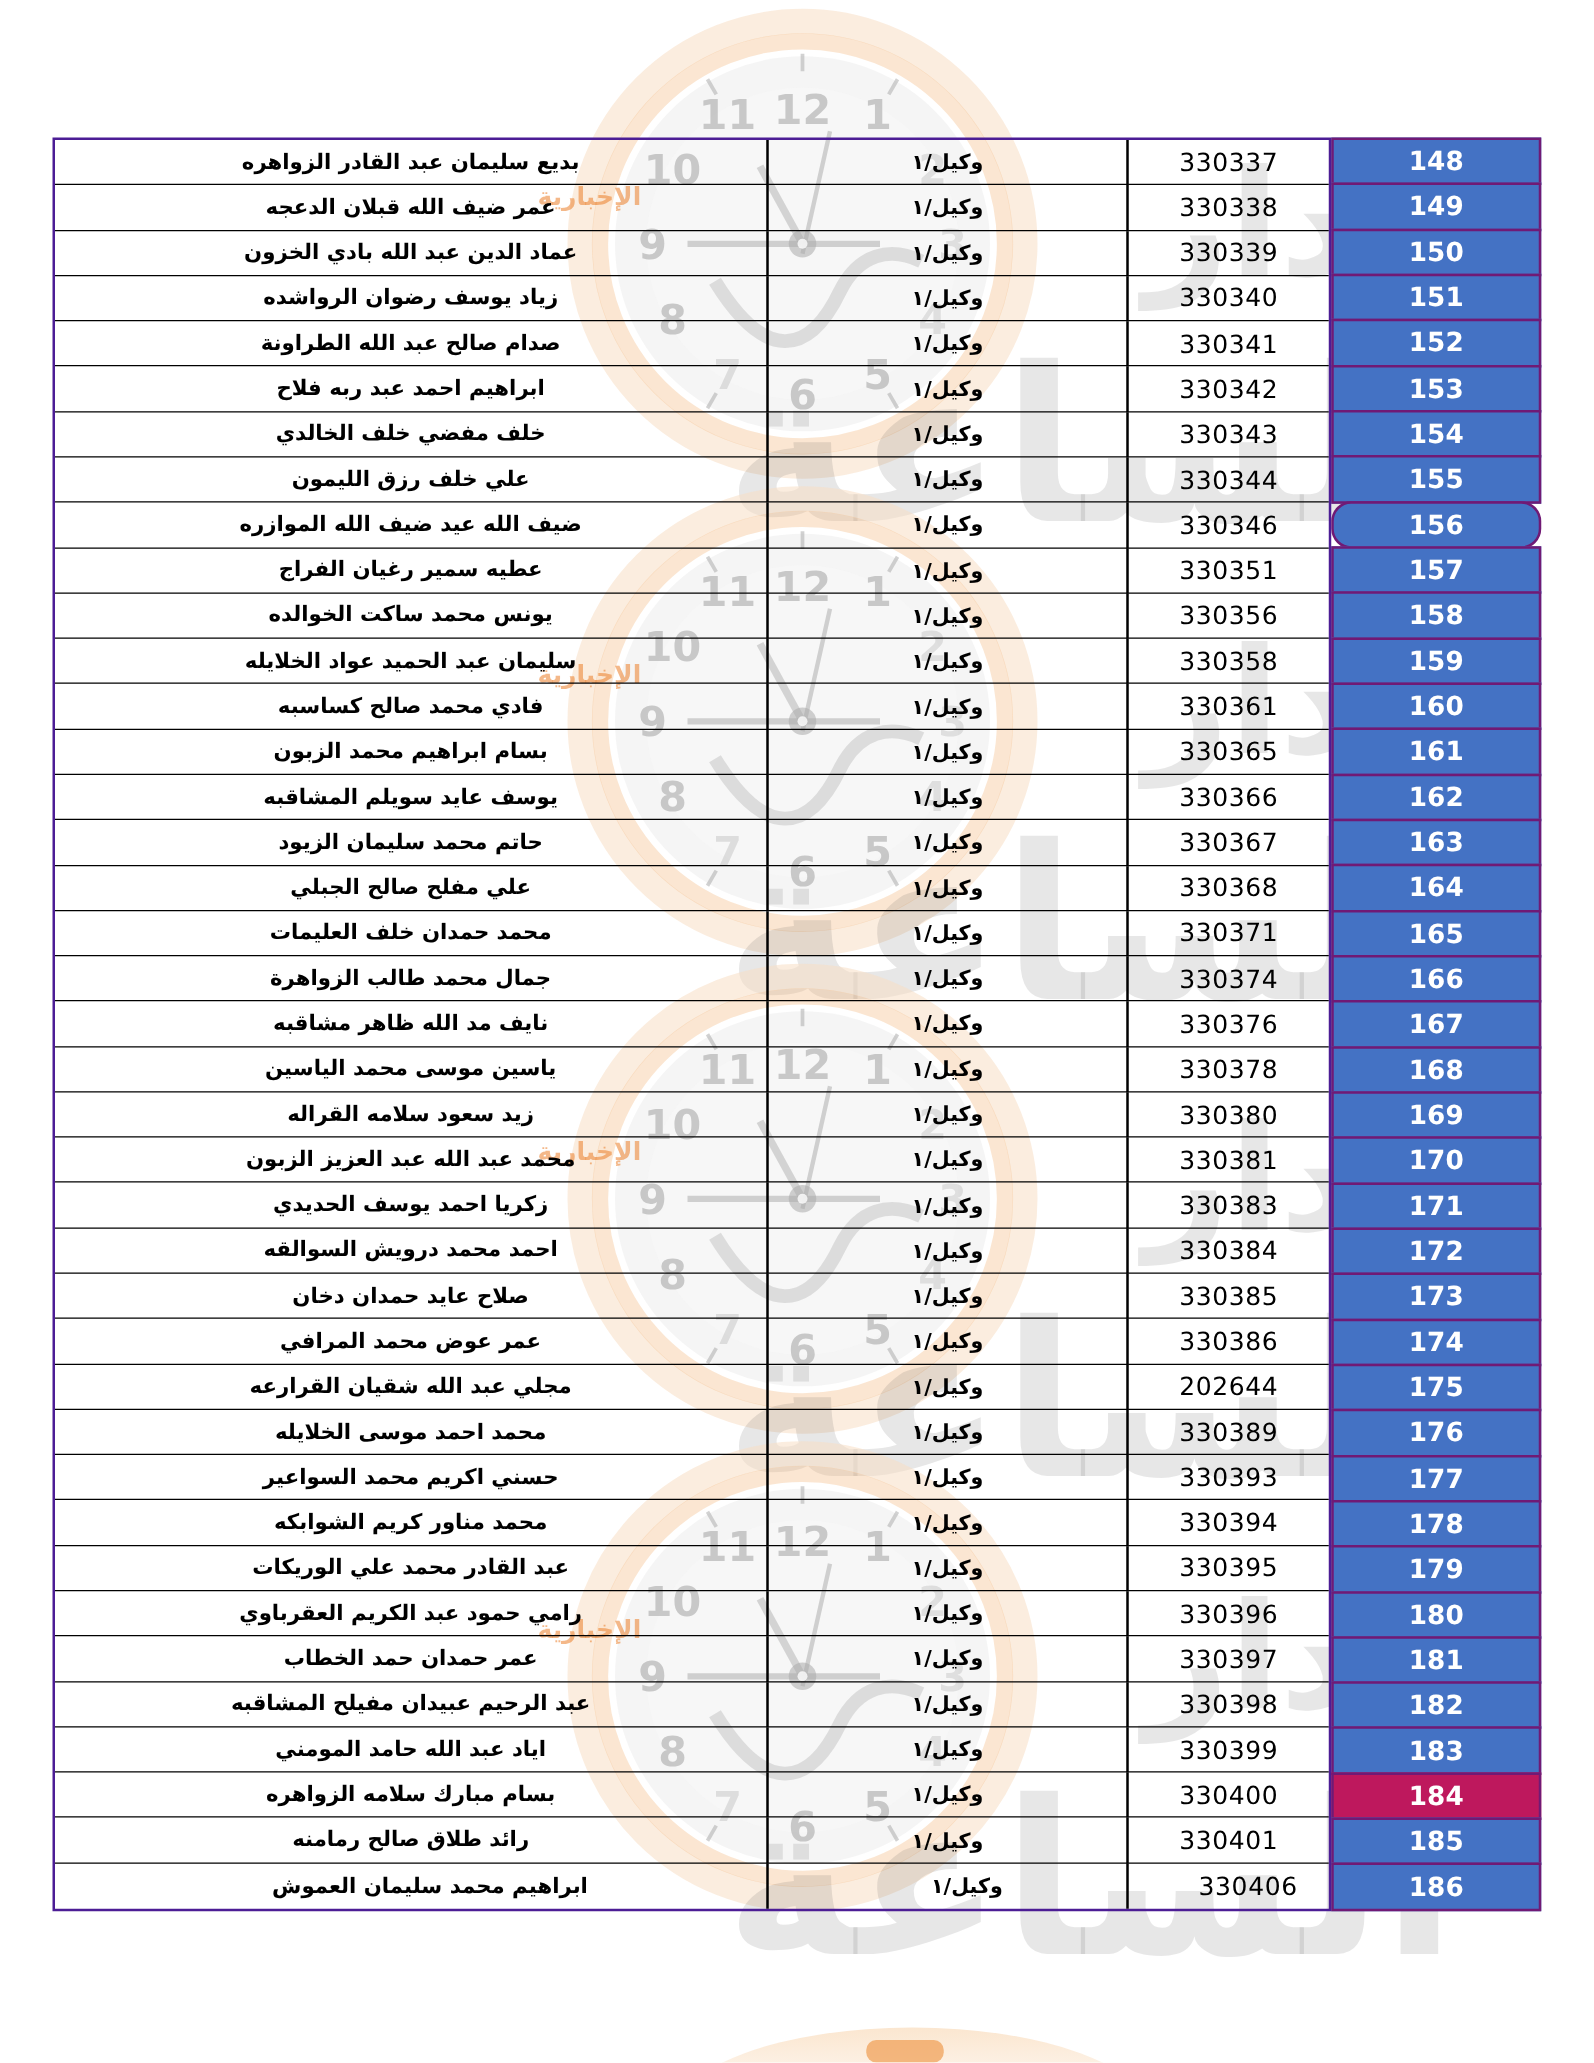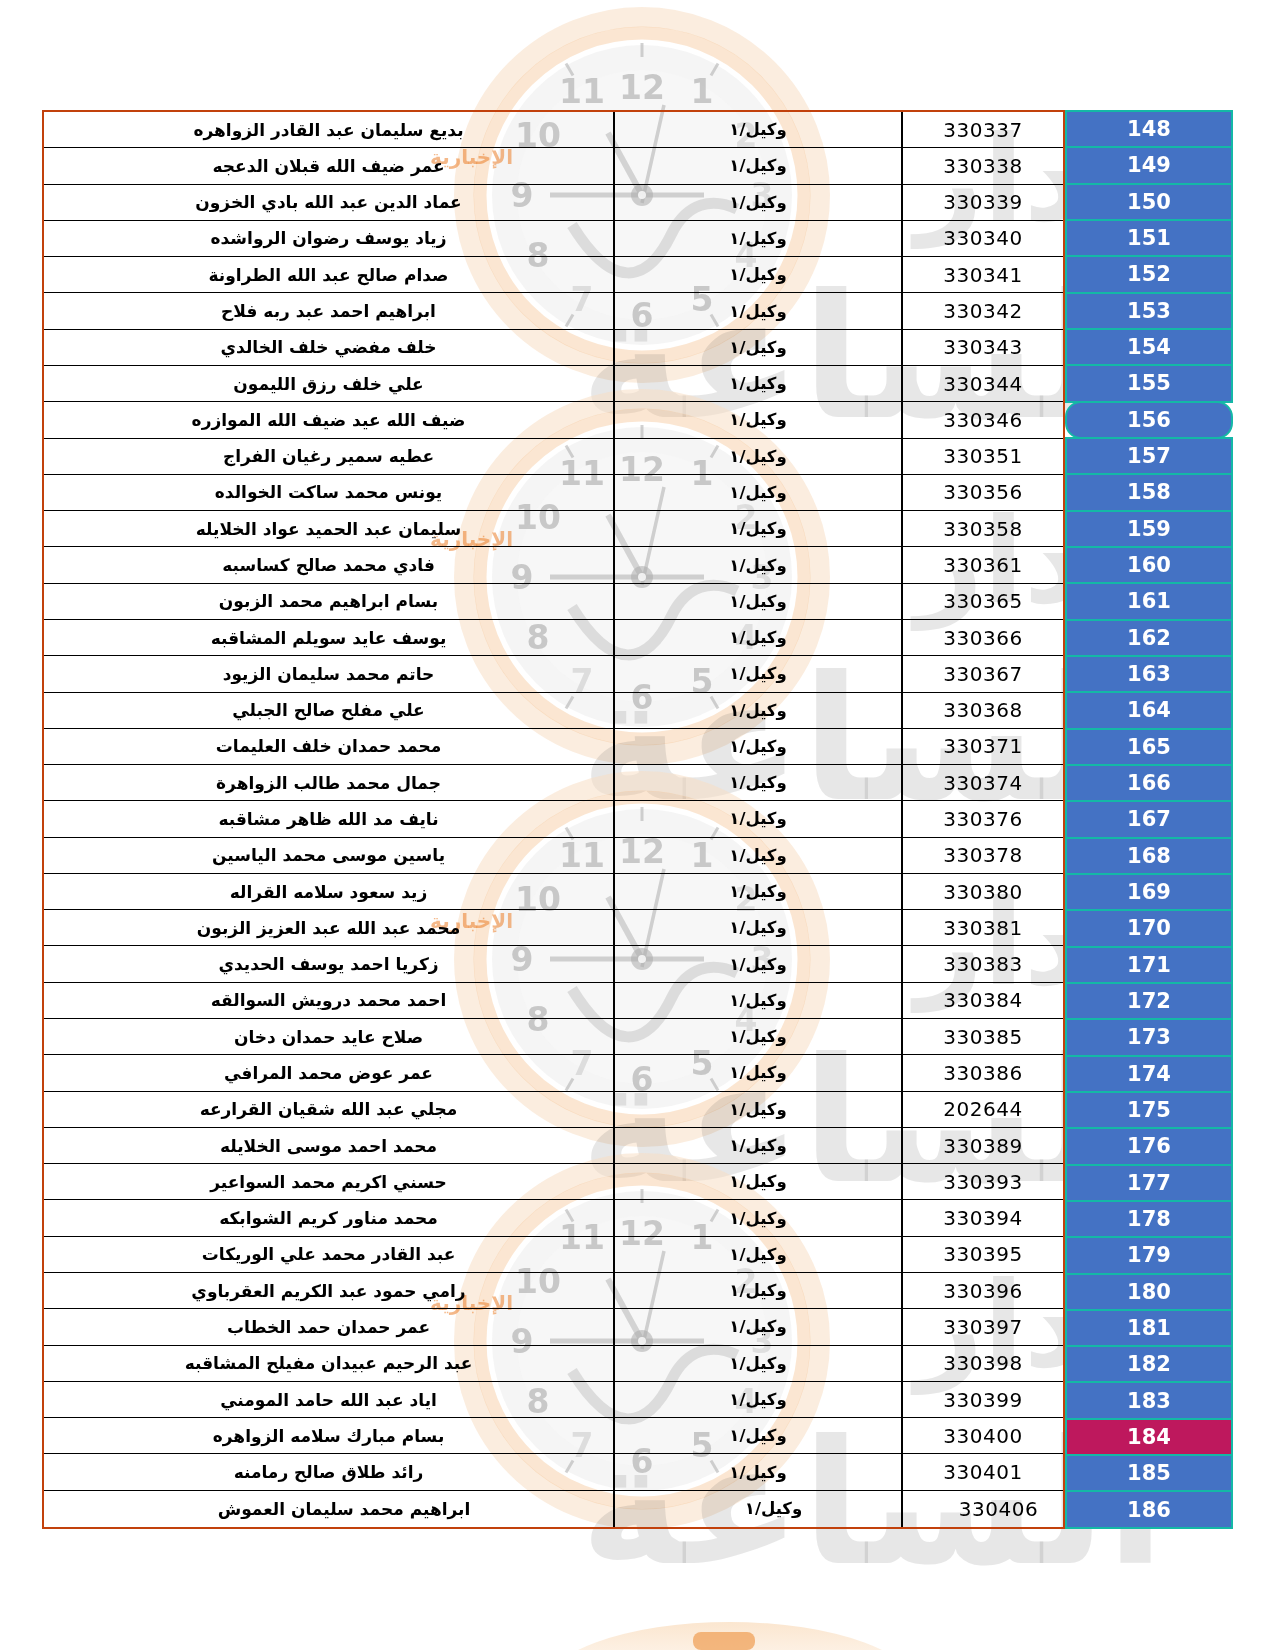--- a/index.html
+++ b/index.html
@@ -29,40 +29,40 @@
     background:linear-gradient(to bottom, rgba(246,200,150,0.45), rgba(255,255,255,0));
   }
   .wm-bottom-blob{
     position:absolute;left:693px;top:1632px;width:62px;height:18px;border-radius:8px;
     background:rgba(238,150,70,0.65);
   }
   
   .tbl{position:absolute;left:42px;top:110px;z-index:1;}
   .tbl-main{
     position:absolute;left:0;top:0;width:1023px;height:1419px;
-    border:2px solid #c2410c;box-sizing:border-box;
+    border:2px solid #4c1d95;box-sizing:border-box;
     display:grid;grid-template-columns:571px 288px 1fr;grid-auto-rows:1fr;
   }
   .c{
     display:flex;align-items:center;justify-content:center;box-sizing:border-box;
     border-bottom:1.5px solid #000;background:transparent;direction:rtl;
     white-space:nowrap;overflow:visible;
   }
   .c.last{border-bottom:none;padding-left:31px;}
   .c-name{border-left:0;border-right:2px solid #000;font-size:17px;font-weight:bold;color:#000;}
   .c-rank{border-right:2px solid #000;font-size:16.5px;font-weight:bold;color:#000;}
   .c-id{font-size:20px;font-weight:normal;color:#000;letter-spacing:0.5px;}
   .tbl-serial{
     position:absolute;left:1023px;top:0;width:168px;height:1419px;
     display:flex;flex-direction:column;box-sizing:border-box;
   }
   .c-serial{
     flex:1;display:flex;align-items:center;justify-content:center;box-sizing:border-box;
     color:#fff;font-size:21px;font-weight:bold;
-    border:2px solid #14b8a6;margin-top:-2px;
+    border:2px solid #701a75;margin-top:-2px;
   }
   .c-serial:first-child{margin-top:0;}
 </style>
 </head>
 <body>
 
 <div class="wm-layer">
   <div id="wm-tiles">
   <div class="wm-tile" style="top: 0px;">
     <svg class="wm-clock" width="380" height="380" viewBox="-190 -190 380 380">

